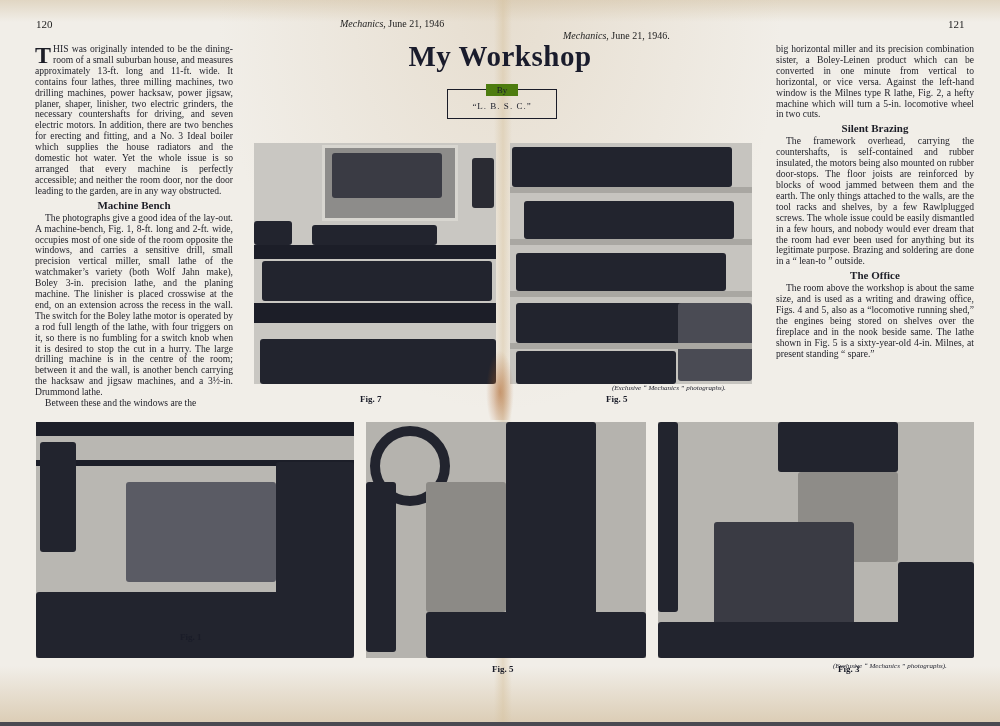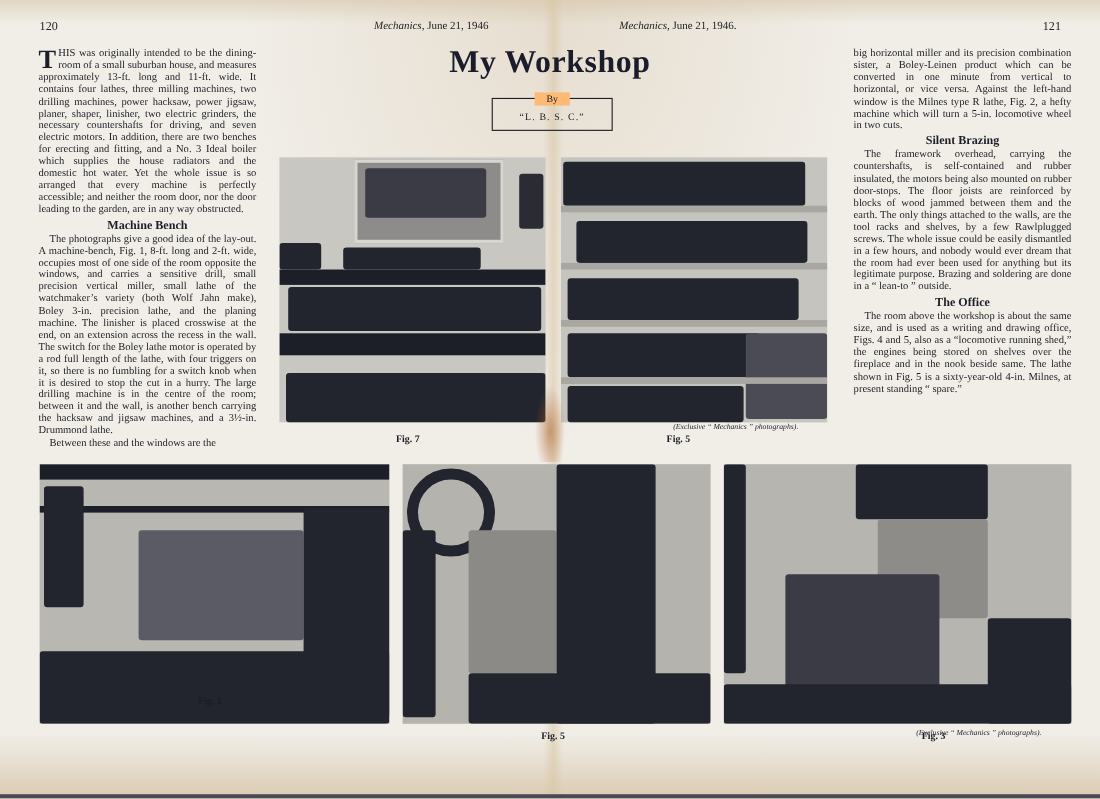--- a/index.html
+++ b/index.html
@@ -50,21 +50,21 @@
   }
 
   .title {
     position: absolute; left: 380px; top: 40px; width: 240px; text-align: center;
     font-weight: bold; font-size: 29px; letter-spacing: 0.5px; color: #1a1c2c;
   }
   .byline-box {
     position: absolute; left: 447px; top: 89px; width: 108px; height: 28px;
     border: 1.5px solid #1a1c28; text-align: center; font-size: 9px; line-height: 12px;
   }
-  .byline-by { position: absolute; top: -6px; left: 38px; width: 32px; background: #fdba74; font-size: 9px; }
+  .byline-by { position: absolute; top: -6px; left: 38px; width: 32px; background: #4d7c0f; font-size: 9px; }
   .byline-name { position: absolute; top: 10px; left: 0; width: 100%; font-size: 9px; letter-spacing: 1px; }
 
   .photo {
     position: absolute; background: #2a2c38; overflow: hidden;
   }
   .photo .shelf { position: absolute; left: 0; right: 0; background: #1c1e28; }
   .photo .loco { position: absolute; background: #22242e; border-radius: 3px; }
   .photo .light { position: absolute; background: #d4d2cc; }
 
   .caption {
@@ -75,21 +75,21 @@
   }
 </style>
 </head>
 <body>
 
 <div class="paper"></div>
 <div class="gutter"></div>
 
 <div class="page-no" style="left:36px;">120</div>
 <div class="running-head" style="left:340px;"><i>Mechanics,</i><span> June 21, 1946</span></div>
-<div class="running-head" style="left:563px;"><i>Mechanics,</i><span> June 21, 1946.</span></div>
+<div class="running-head" style="left:563px;margin-top:12px;"><i>Mechanics,</i><span> June 21, 1946.</span></div>
 <div class="page-no" style="left:948px;">121</div>
 
 <div class="title">My Workshop</div>
 <div class="byline-box">
   <span class="byline-by">By</span>
   <span class="byline-name">“L. B. S. C.”</span>
 </div>
 
 <div class="col" style="left:35px; top:44px; width:198px;">
   <p class="first"><span class="dropcap">T</span><span>HIS was originally intended to be the dining-room of a small suburban house, and measures approximately 13-ft. long and 11-ft. wide. It contains four lathes, three milling machines, two drilling machines, power hacksaw, power jigsaw, planer, shaper, linisher, two electric grinders, the necessary countershafts for driving, and seven electric motors. In addition, there are two benches for erecting and fitting, and a No. 3 Ideal boiler which supplies the house radiators and the domestic hot water. Yet the whole issue is so arranged that every machine is perfectly accessible; and neither the room door, nor the door leading to the garden, are in any way obstructed.</span></p>

